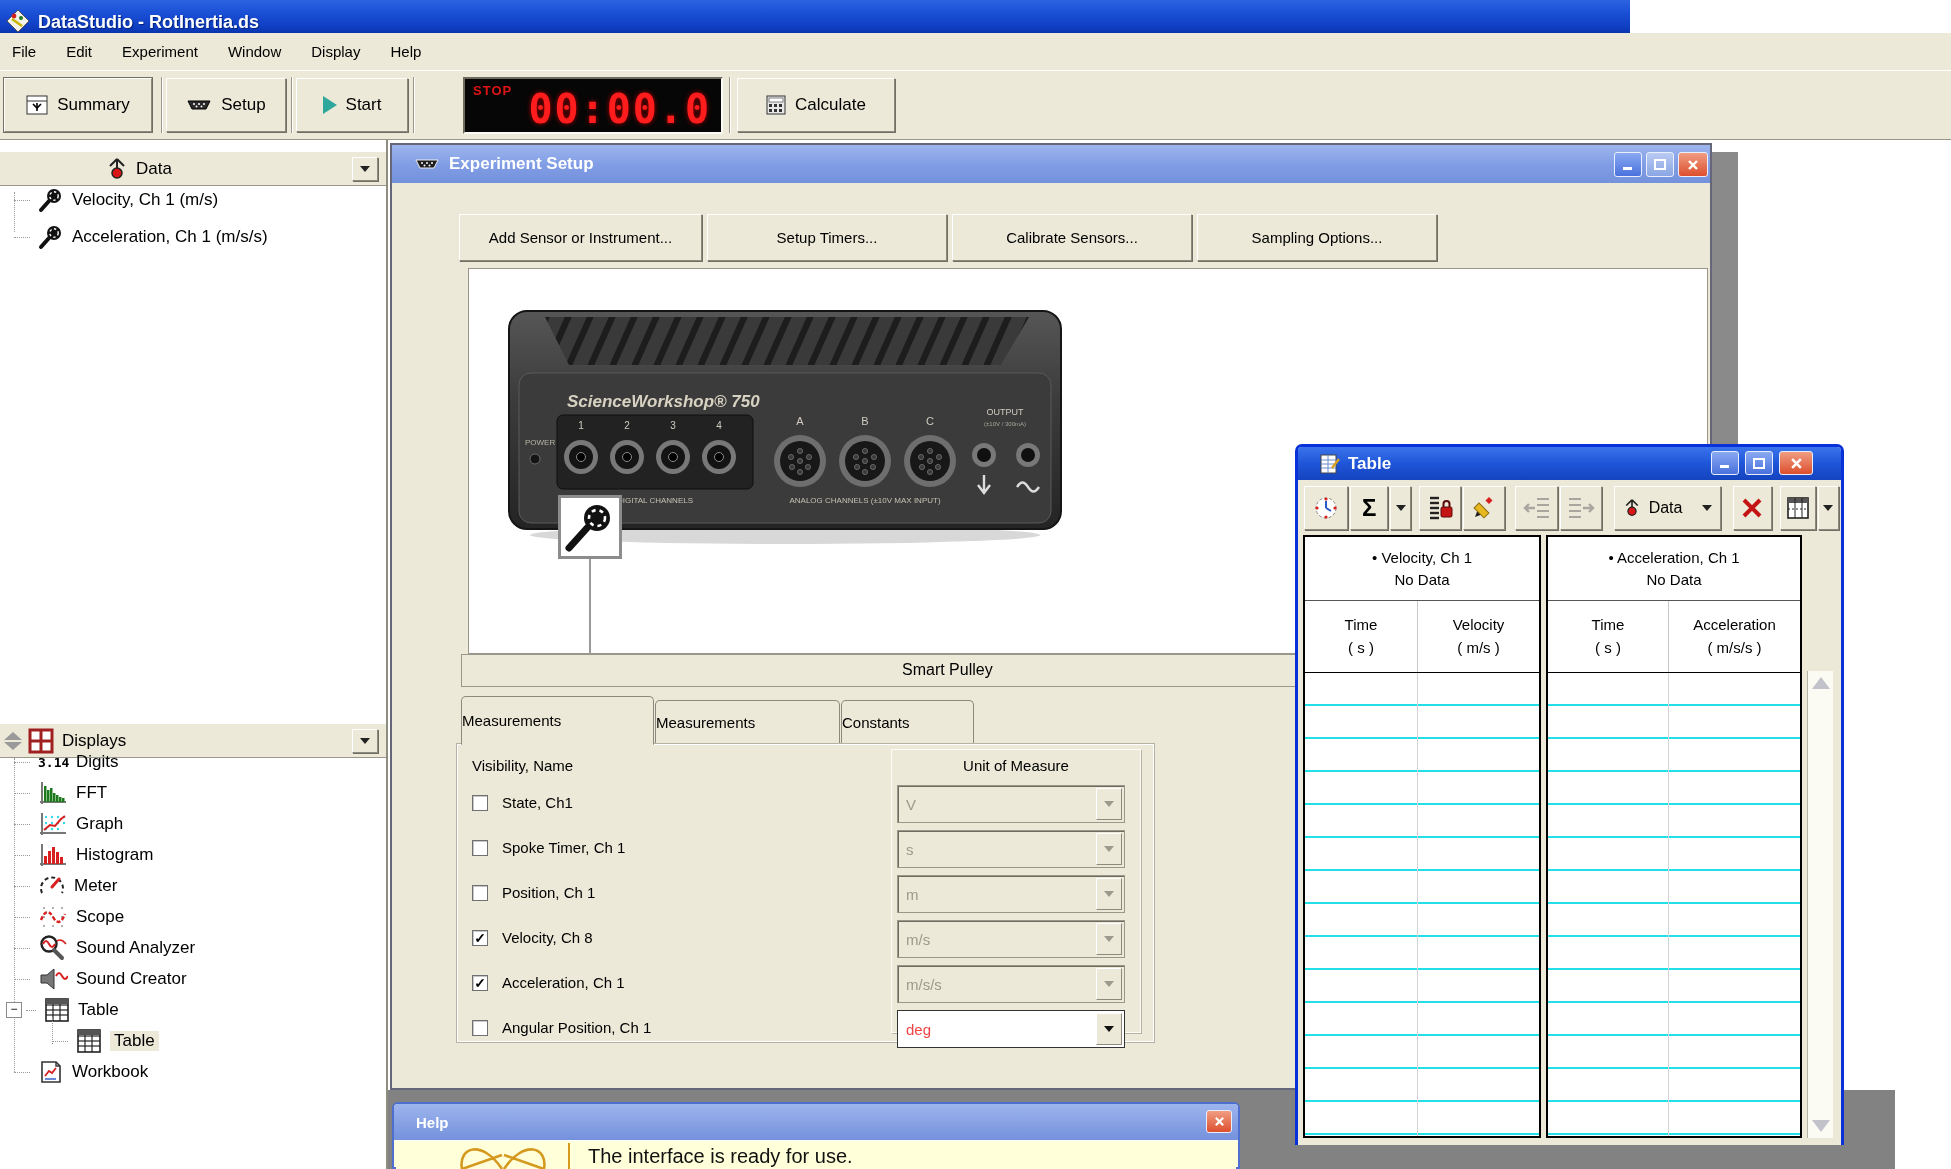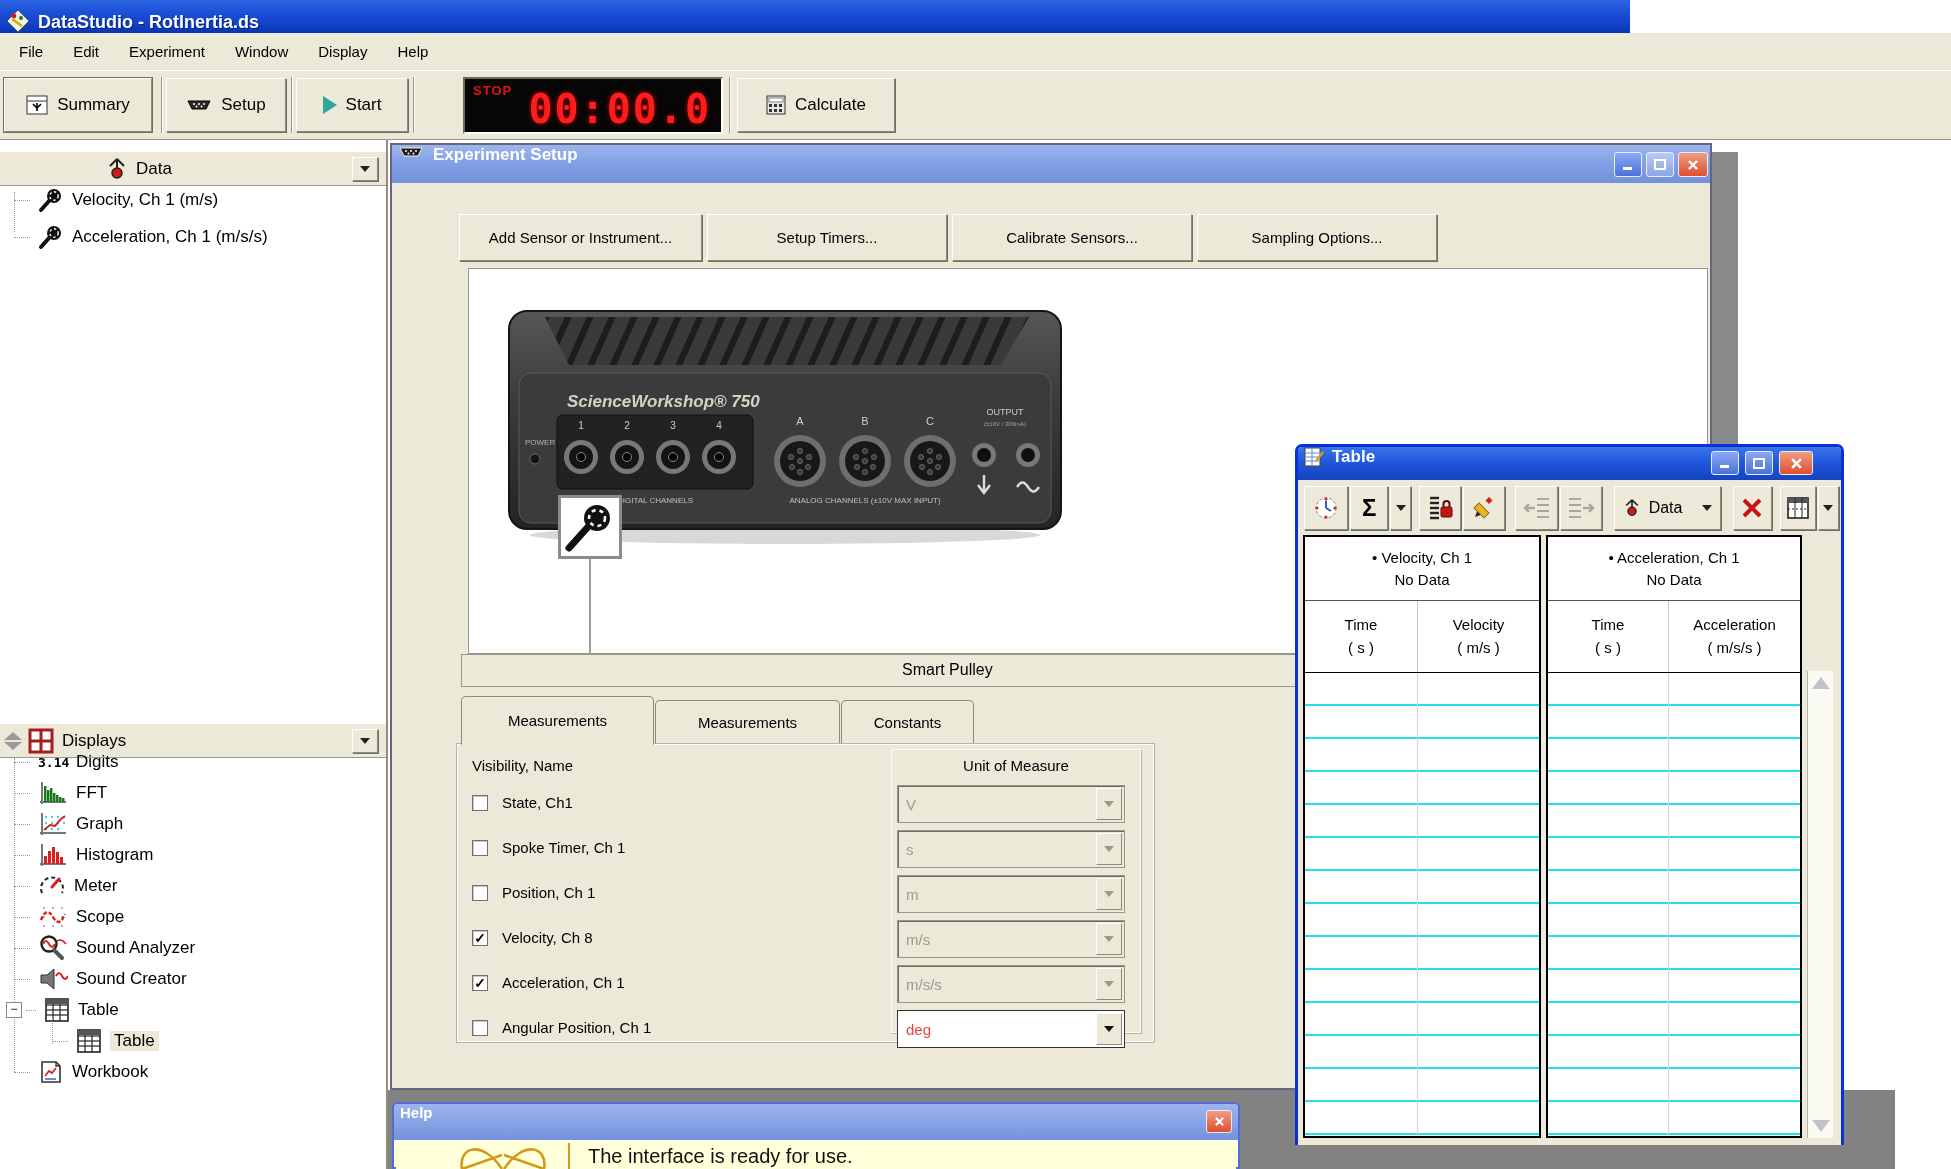--- a/index.html
+++ b/index.html
@@ -3,21 +3,21 @@
 <meta charset="utf-8">
 <style>
   *{margin:0;padding:0;box-sizing:border-box;font-family:"Liberation Sans",sans-serif}
   html,body{background:#fff}
   #screen{position:relative;width:1951px;height:1169px;overflow:hidden;background:#fff}
   .abs{position:absolute}
 
   
   .titlebar{left:0;top:0;width:1630px;height:33px;background:linear-gradient(180deg,#2c63e0 0%,#1a4fd6 40%,#0f3dc0 85%,#0a35ae 100%);display:flex;align-items:flex-end;padding-left:6px}
   .titlebar .t{color:#fff;font-weight:bold;font-size:18px;margin-left:8px;text-shadow:1px 1px 1px #00237a}
-  .menubar{left:0;top:33px;width:1951px;height:38px;background:#ece9d8;border-bottom:1px solid #fff;display:flex;align-items:center;gap:30px;padding-left:19px;font-size:15px}
+  .menubar{left:0;top:33px;width:1951px;height:38px;background:#ece9d8;border-bottom:1px solid #fff;display:flex;align-items:center;gap:30px;padding-left:12px;font-size:15px}
   .menubar span{cursor:default}
   .toolbar{left:0;top:71px;width:1951px;height:69px;background:#ece9d8;border-bottom:1px solid #9a978a}
   .tbtn{position:absolute;top:7px;height:54px;background:#ece9d8;border:1px solid;border-color:#fff #8d8a7d #8d8a7d #fff;box-shadow:1px 1px 0 #716f64;display:flex;align-items:center;justify-content:center;gap:9px;font-size:17px;cursor:default}
   .tsep{position:absolute;top:6px;width:2px;height:56px;border-left:1px solid #9a978a;border-right:1px solid #fff}
   .timerbox{position:absolute;left:463px;top:6px;width:260px;height:57px;background:#060606;border:2px solid;border-color:#6e6b5e #fbfaf4 #fbfaf4 #6e6b5e}
   .timerstop{position:absolute;left:8px;top:4px;color:#e01414;font-size:13px;font-weight:bold;letter-spacing:1px}
   .timerdig{position:absolute;right:10px;top:7px;color:#ff1c1c;font-family:"DejaVu Sans Mono",monospace;font-weight:bold;font-size:40px;letter-spacing:2px;text-shadow:0 0 5px #a00}
 
   
   .sidebar{left:0;top:140px;width:388px;height:1029px;background:#fff;border-right:2px solid #8f8d80}
@@ -32,31 +32,31 @@
   .splitter{display:flex;flex-direction:column;gap:2px;margin:0 6px 0 4px}
   .splitter i{display:block;width:0;height:0;border-left:9px solid transparent;border-right:9px solid transparent}
   .splitter .up{border-bottom:8px solid #9a9a9a}
   .splitter .dn{border-top:8px solid #9a9a9a}
 
   
   .mdi-gray{left:388px;top:1090px;width:1507px;height:79px;background:#828282}
   .es-shadow{left:1712px;top:152px;width:26px;height:938px;background:#8a8a8a}
   .window{border:2px solid #66667a;background:#ece9d8}
   .es-window{left:390px;top:143px;width:1322px;height:947px;z-index:2}
-  .wtitle{position:absolute;left:0;top:0;right:0;height:38px;display:flex;padding-left:6px;color:#fff;font-weight:bold;font-size:17px}
+  .wtitle{position:absolute;left:0;top:0;right:0;height:38px;display:flex;align-items:center;padding-left:22px;color:#fff;font-weight:bold;font-size:17px}
   .es-window .wtitle{background:linear-gradient(180deg,#9db5ee 0%,#7f9ce4 55%,#7491dc 100%)}
   .xpb{position:absolute;top:7px;width:28px;height:25px;border-radius:3px;border:1px solid #e8eefc;background:linear-gradient(180deg,#8aa9f2 0%,#4a72dd 100%);display:flex;align-items:center;justify-content:center}
   .xpb.close{background:linear-gradient(180deg,#f09d82 0%,#dd4f2e 100%)}
   .esbtn{position:absolute;top:69px;height:47px;background:#ece9d8;border:1px solid;border-color:#fff #8d8a7d #8d8a7d #fff;box-shadow:1px 1px 0 #716f64;display:flex;align-items:center;justify-content:center;font-size:15px}
   .device-area{position:absolute;left:76px;top:123px;width:1240px;height:386px;background:#fff;border:1px solid #9a978a}
   .sensorbox{position:absolute;left:89px;top:226px;width:64px;height:64px;background:#fff;border:3px solid #8c8c8c}
   .sensorline{position:absolute;left:120px;top:290px;width:2px;height:96px;background:#9a9a9a}
   .sp-band{position:absolute;left:69px;top:509px;width:1240px;height:33px;background:#ece9d8;border:1px solid #9a978a;font-size:16px}
   .sp-band span{position:absolute;left:440px;top:6px}
-  .tab{position:absolute;background:#ece9d8;border:1px solid #8d8a7d;border-bottom:none;border-radius:5px 5px 0 0;display:flex;align-items:center;justify-content:center;font-size:15px}
+  .tab{position:absolute;background:#ece9d8;border:1px solid #8d8a7d;border-bottom:none;border-radius:5px 5px 0 0;display:flex;align-items:center;justify-content:flex-start;font-size:15px}
   .meas-panel{position:absolute;left:65px;top:599px;width:697px;height:298px;background:#ece9d8;border:1px solid #fff;box-shadow:0 0 0 1px #b5b2a5}
   .unitbox{position:absolute;left:433px;top:4px;width:250px;height:284px;border:1px solid #fdfcf5;box-shadow:1px 1px 0 #b5b2a5}
   .colhdr{position:absolute;top:12px;font-size:15px}
   .mrow{position:absolute;left:0;width:697px;height:42px}
   .cb{position:absolute;left:14px;top:12px;width:16px;height:16px;background:#fff;border:1px solid #707070;box-shadow:inset 1px 1px 0 #c8c8c8;font-size:14px;font-weight:bold;line-height:14px;text-align:center}
   .mlabel{position:absolute;left:44px;top:11px;font-size:15px}
   .combo{position:absolute;left:439px;top:2px;width:228px;height:38px;border:1px solid #9a978a;box-shadow:inset 1px 1px 0 #706d60;background:#ece9d8;color:#9d9a8d;font-size:15px;display:flex;align-items:center;padding-left:8px}
   .combo .cbtn{position:absolute;right:2px;top:2px;bottom:2px;width:26px;background:#ece9d8;border:1px solid;border-color:#fff #8d8a7d #8d8a7d #fff;display:flex;align-items:center;justify-content:center}
   .combo .cbtn .arrow-dn{border-top-color:#9d9a8d}
   .combo.on{background:#fff;color:#ef4444;border:1px solid #333;box-shadow:none}

